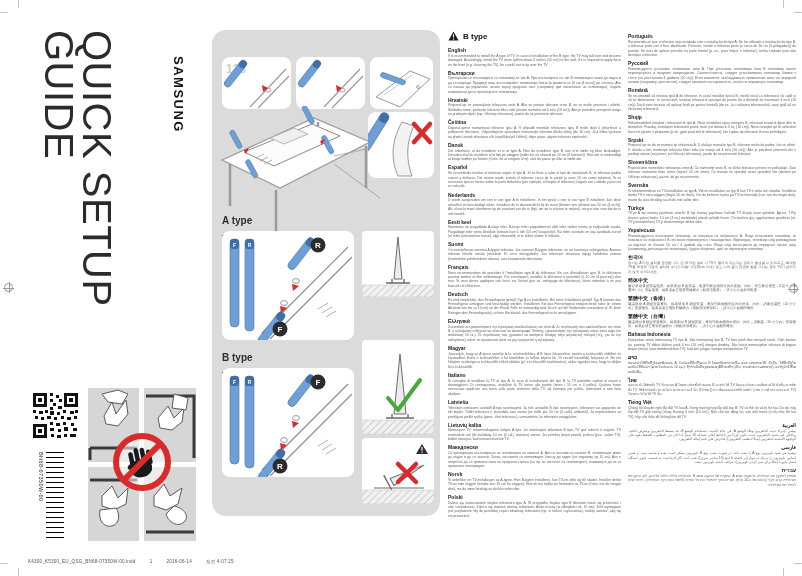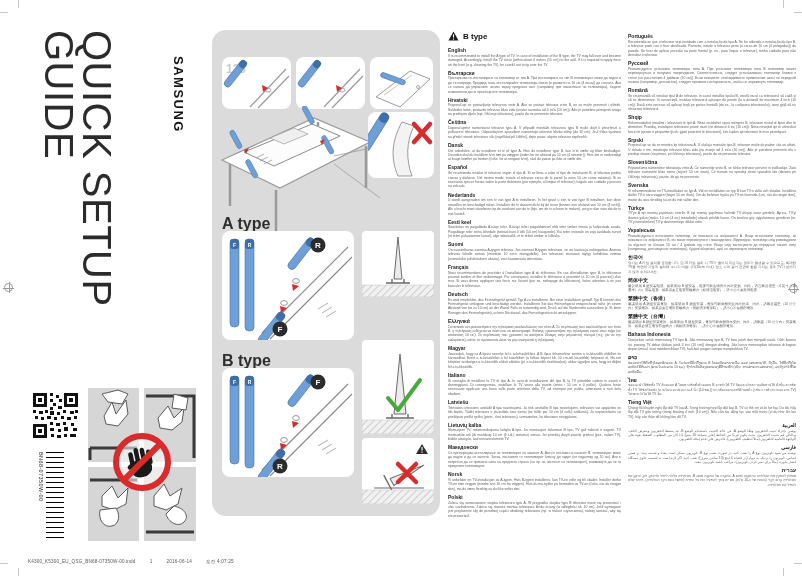--- a/index.html
+++ b/index.html
@@ -18,21 +18,21 @@
   
   #brand{position:absolute;left:186px;top:56px;transform:rotate(90deg);transform-origin:0 0;
          font-weight:bold;font-size:13px;letter-spacing:1.5px;color:#141414;}
   #main-title{position:absolute;left:116px;top:30px;transform:rotate(90deg);transform-origin:0 0;
          font-size:40px;line-height:0.95;font-weight:300;letter-spacing:0.5px;color:#2b2b2b;white-space:nowrap;}
 
   
   #diagram-panel{position:absolute;left:212px;top:30px;width:228px;height:486px;
          background:#dbdbdb;border-radius:14px;}
   .white-card{position:absolute;background:#ffffff;border-radius:8px;}
-  .type-heading{position:absolute;font-size:16px;font-weight:bold;color:#2e2e2e;
+  .type-heading{position:absolute;font-size:10px;font-weight:bold;color:#2e2e2e;
          border-bottom:1.4px solid #4a4a4a;padding-bottom:9px;line-height:1;}
 
   
   .notice-col{position:absolute;top:31px;}
   #col-left{left:448px;width:173px;}
   #col-right{left:628px;width:168px;top:33px;}
   .notice-header{display:flex;align-items:center;gap:4px;margin-bottom:6px;}
   .notice-header .hdr-label{font-size:8px;font-weight:bold;color:#111;}
   .lang-section{margin-bottom:2.6px;}
   .lang-name{font-size:5px;font-weight:bold;color:#1c1c1c;line-height:1.35;}

